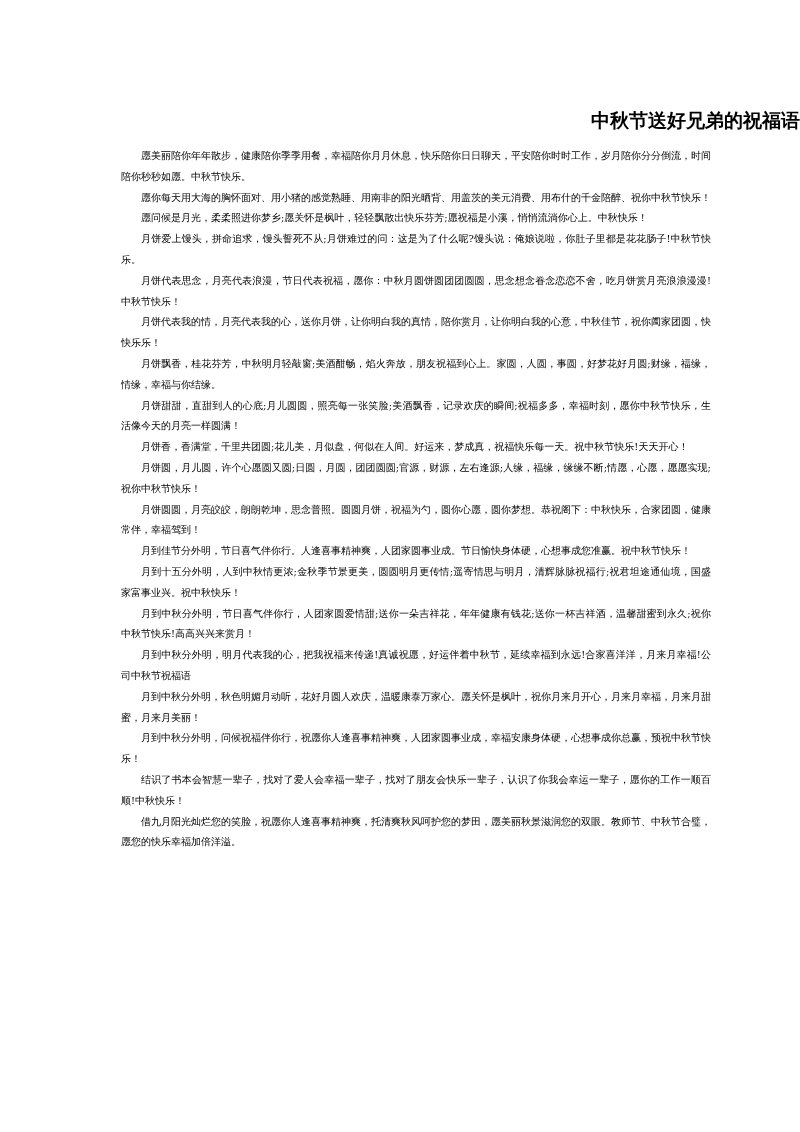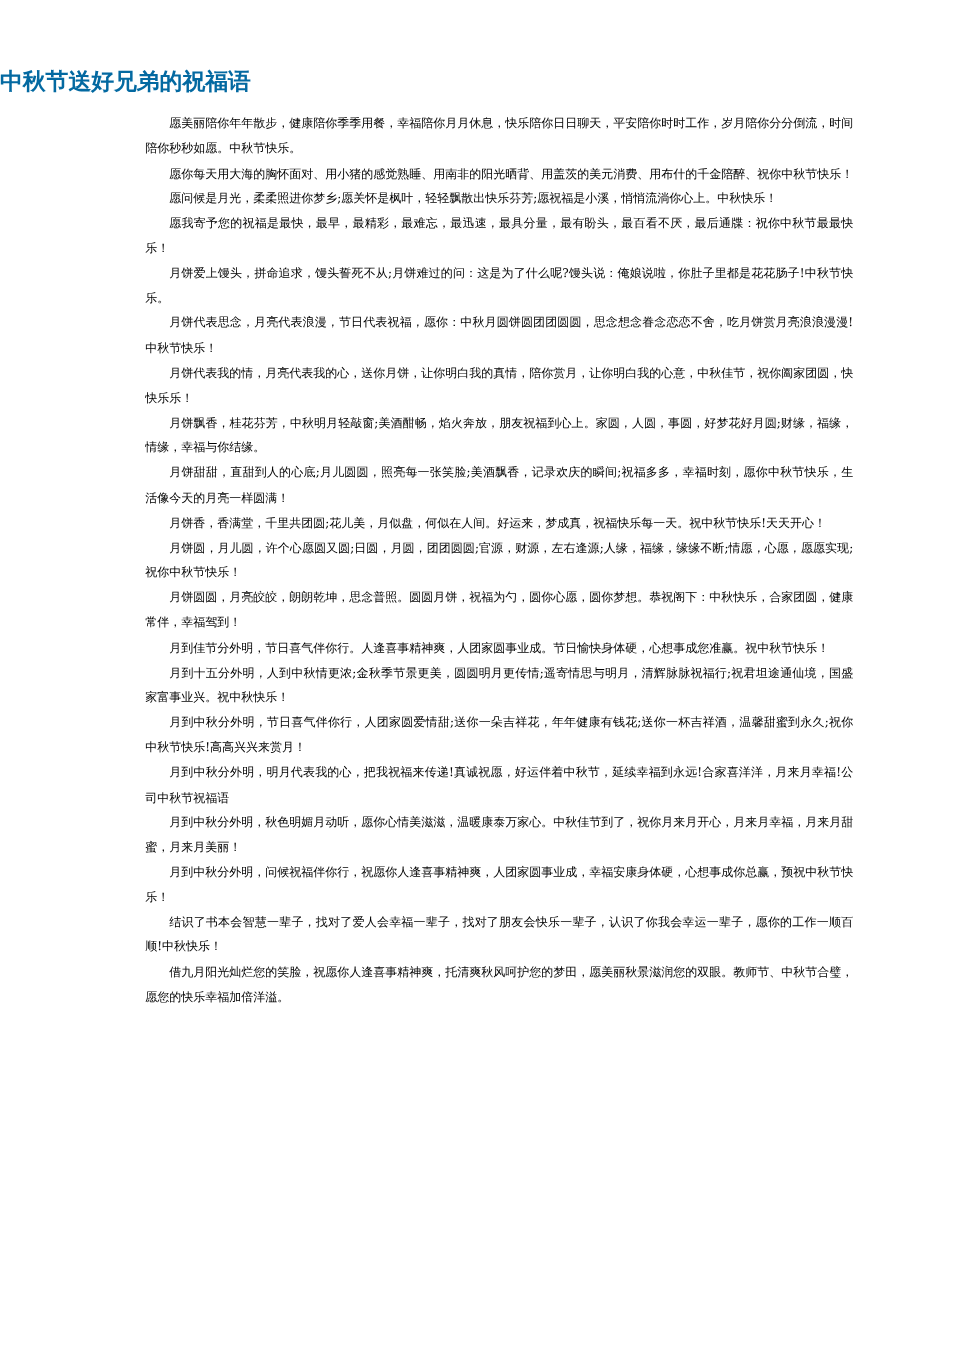--- a/index.html
+++ b/index.html
@@ -11,26 +11,26 @@
     position: relative;
     width: 800px;
     height: 1132px;
     background: #ffffff;
     color: #000000;
     font-family: "DejaVu Serif", "Liberation Serif", serif;
     overflow: hidden;
   }
   .doc-title {
     margin: 0;
-    padding-top: 54px;
-    text-align: left;
+    padding-top: 106px;
+    text-align: right;
     font-size: 19px;
     font-weight: bold;
     line-height: 28px;
-    color: #0369a1;
+    color: #000000;
   }
   .doc-body {
     margin-top: 12px;
     margin-left: 121px;
     width: 590px;
     font-size: 10px;
     line-height: 20.8px;
     text-align: justify;
     text-justify: inter-ideograph;
     color: #000000;
@@ -44,31 +44,30 @@
 </style>
 </head>
 <body>
 
 <div class="page">
   <h1 class="doc-title">中秋节送好兄弟的祝福语</h1>
   <div class="doc-body">
     <p>愿美丽陪你年年散步，健康陪你季季用餐，幸福陪你月月休息，快乐陪你日日聊天，平安陪你时时工作，岁月陪你分分倒流，时间陪你秒秒如愿。中秋节快乐。</p>
     <p>愿你每天用大海的胸怀面对、用小猪的感觉熟睡、用南非的阳光晒背、用盖茨的美元消费、用布什的千金陪醉、祝你中秋节快乐！</p>
     <p>愿问候是月光，柔柔照进你梦乡;愿关怀是枫叶，轻轻飘散出快乐芬芳;愿祝福是小溪，悄悄流淌你心上。中秋快乐！</p>
-    <p>愿我寄予您的祝福是最快，最早，最精彩，最难忘，最迅速，最具分量，最有盼头，最百看不厌，最后通牒：祝你中秋节最最快乐！</p>
     <p>月饼爱上馒头，拼命追求，馒头誓死不从;月饼难过的问：这是为了什么呢?馒头说：俺娘说啦，你肚子里都是花花肠子!中秋节快乐。</p>
     <p>月饼代表思念，月亮代表浪漫，节日代表祝福，愿你：中秋月圆饼圆团团圆圆，思念想念眷念恋恋不舍，吃月饼赏月亮浪浪漫漫!中秋节快乐！</p>
     <p>月饼代表我的情，月亮代表我的心，送你月饼，让你明白我的真情，陪你赏月，让你明白我的心意，中秋佳节，祝你阖家团圆，快快乐乐！</p>
     <p>月饼飘香，桂花芬芳，中秋明月轻敲窗;美酒酣畅，焰火奔放，朋友祝福到心上。家圆，人圆，事圆，好梦花好月圆;财缘，福缘，情缘，幸福与你结缘。</p>
     <p>月饼甜甜，直甜到人的心底;月儿圆圆，照亮每一张笑脸;美酒飘香，记录欢庆的瞬间;祝福多多，幸福时刻，愿你中秋节快乐，生活像今天的月亮一样圆满！</p>
     <p>月饼香，香满堂，千里共团圆;花儿美，月似盘，何似在人间。好运来，梦成真，祝福快乐每一天。祝中秋节快乐!天天开心！</p>
     <p>月饼圆，月儿圆，许个心愿圆又圆;日圆，月圆，团团圆圆;官源，财源，左右逢源;人缘，福缘，缘缘不断;情愿，心愿，愿愿实现;祝你中秋节快乐！</p>
     <p>月饼圆圆，月亮皎皎，朗朗乾坤，思念普照。圆圆月饼，祝福为勺，圆你心愿，圆你梦想。恭祝阁下：中秋快乐，合家团圆，健康常伴，幸福驾到！</p>
     <p>月到佳节分外明，节日喜气伴你行。人逢喜事精神爽，人团家圆事业成。节日愉快身体硬，心想事成您准赢。祝中秋节快乐！</p>
     <p>月到十五分外明，人到中秋情更浓;金秋季节景更美，圆圆明月更传情;遥寄情思与明月，清辉脉脉祝福行;祝君坦途通仙境，国盛家富事业兴。祝中秋快乐！</p>
     <p>月到中秋分外明，节日喜气伴你行，人团家圆爱情甜;送你一朵吉祥花，年年健康有钱花;送你一杯吉祥酒，温馨甜蜜到永久;祝你中秋节快乐!高高兴兴来赏月！</p>
     <p>月到中秋分外明，明月代表我的心，把我祝福来传递!真诚祝愿，好运伴着中秋节，延续幸福到永远!合家喜洋洋，月来月幸福!公司中秋节祝福语</p>
-    <p>月到中秋分外明，秋色明媚月动听，愿你心情美滋滋，温暖康泰万家心。中秋佳节到了，祝你月来月开心，月来月幸福，月来月甜蜜，月来月美丽！</p>
+    <p>月到中秋分外明，秋色明媚月动听，花好月圆人欢庆，温暖康泰万家心。愿关怀是枫叶，祝你月来月开心，月来月幸福，月来月甜蜜，月来月美丽！</p>
     <p>月到中秋分外明，问候祝福伴你行，祝愿你人逢喜事精神爽，人团家圆事业成，幸福安康身体硬，心想事成你总赢，预祝中秋节快乐！</p>
     <p>结识了书本会智慧一辈子，找对了爱人会幸福一辈子，找对了朋友会快乐一辈子，认识了你我会幸运一辈子，愿你的工作一顺百顺!中秋快乐！</p>
     <p>借九月阳光灿烂您的笑脸，祝愿你人逢喜事精神爽，托清爽秋风呵护您的梦田，愿美丽秋景滋润您的双眼。教师节、中秋节合璧，愿您的快乐幸福加倍洋溢。</p>
   </div>
 </div>
 
 </body></html>

